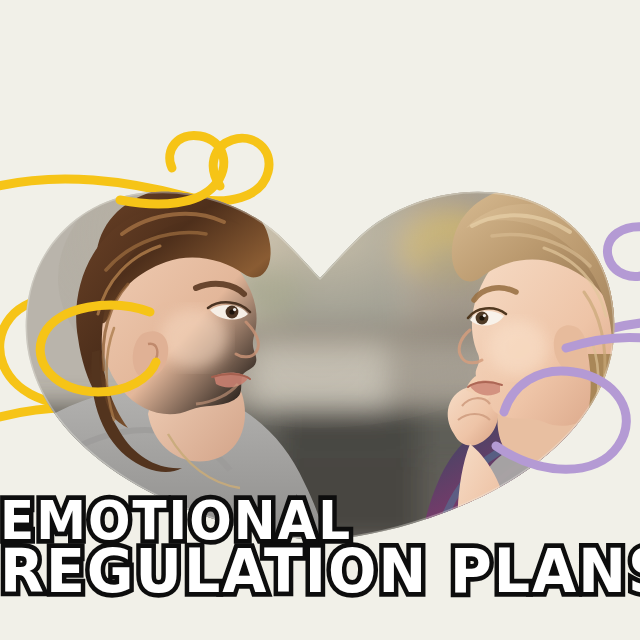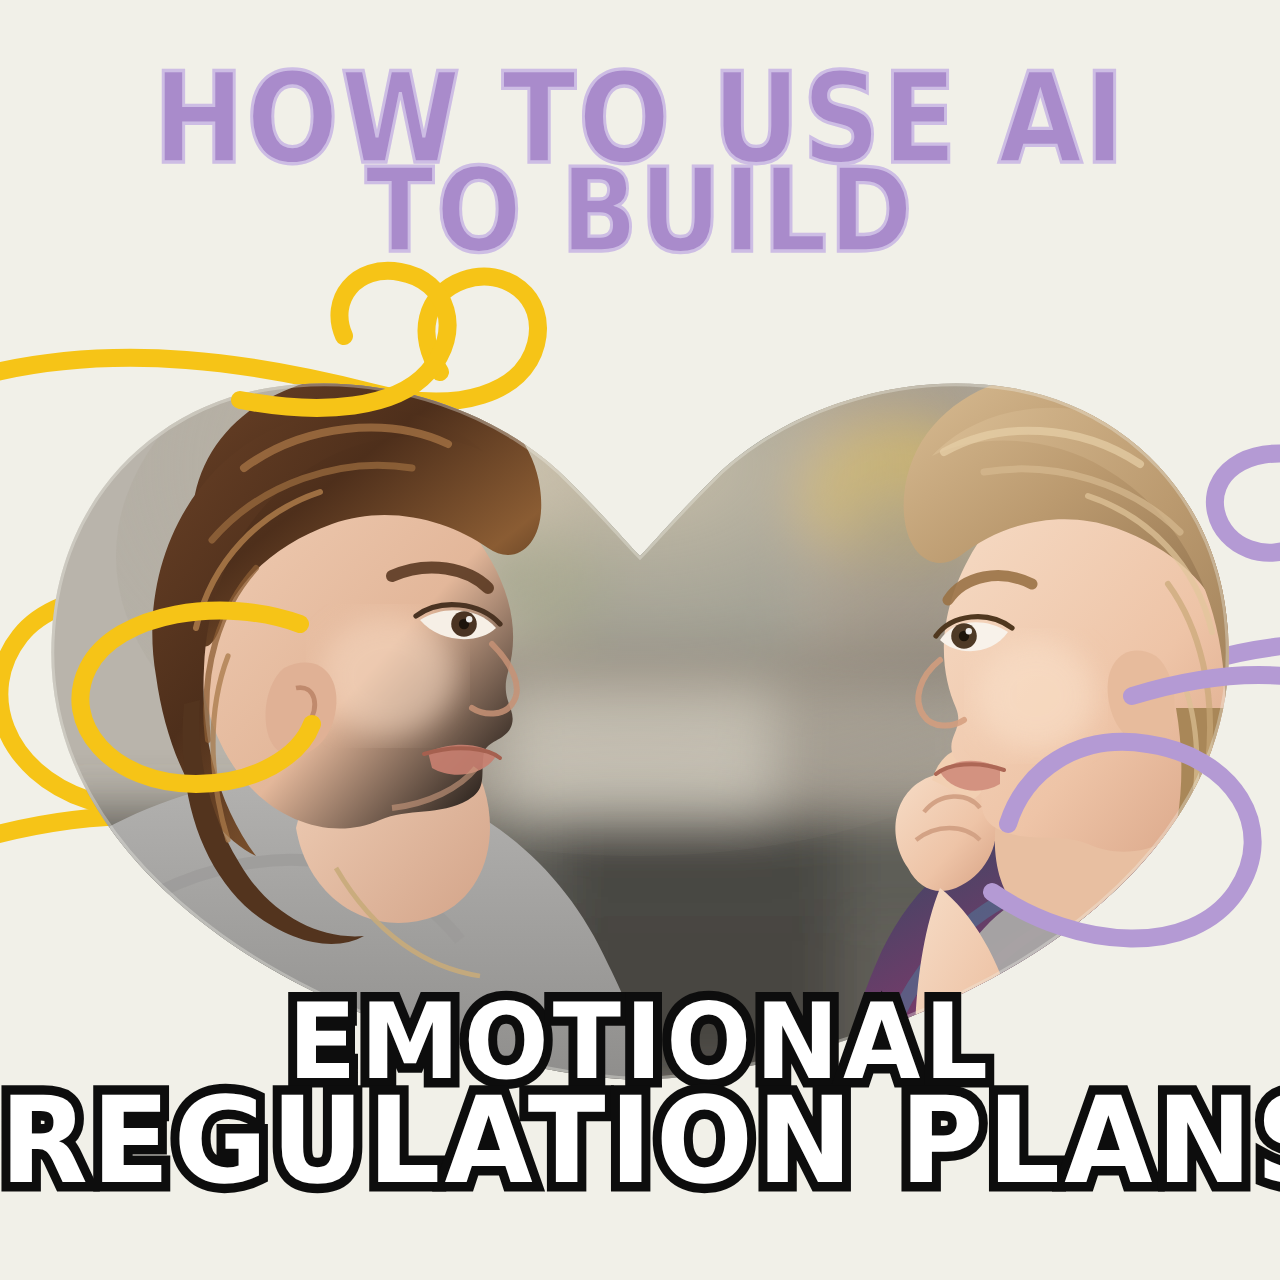--- a/index.html
+++ b/index.html
@@ -68,21 +68,21 @@
     transform-origin: center top;
     white-space: nowrap;
   }
   .headline-line.line2 { font-size: 52px; }
 
   #footline {
     position: absolute;
     left: 0;
     top: 497px;
     width: 640px;
-    text-align: center;
+    text-align: left;
     z-index: 6;
     line-height: 0.94;
   }
   .foot-line {
     display: block;
     font-family: "DejaVu Sans", sans-serif;
     font-weight: bold;
     color: #ffffff;
     letter-spacing: 2px;
     white-space: nowrap;
@@ -408,23 +408,19 @@
                C 128 392, 150 378, 156 362" fill="none" stroke="#f6c417" stroke-width="9" stroke-linecap="round"></path>
 
       <path d="M 496 446 C 540 476, 596 478, 618 446
                C 640 414, 616 378, 574 372
                C 538 366, 512 386, 504 412" fill="none" stroke="#b49ad4" stroke-width="9" stroke-linecap="round"></path>
 
       <path d="M 566 348 C 592 340, 618 336, 642 338" fill="none" stroke="#b49ad4" stroke-width="9" stroke-linecap="round"></path>
     </svg>
   </div>
 
-  <div id="headline">
-    <span class="headline-line line1">HOW TO USE AI</span>
-    <span class="headline-line line2">TO BUILD</span>
-  </div>
 
   <div id="footline">
     <span class="foot-line line1">EMOTIONAL</span>
     <span class="foot-line line2">REGULATION PLANS</span>
   </div>
 
 </div>
 
 </body></html>

